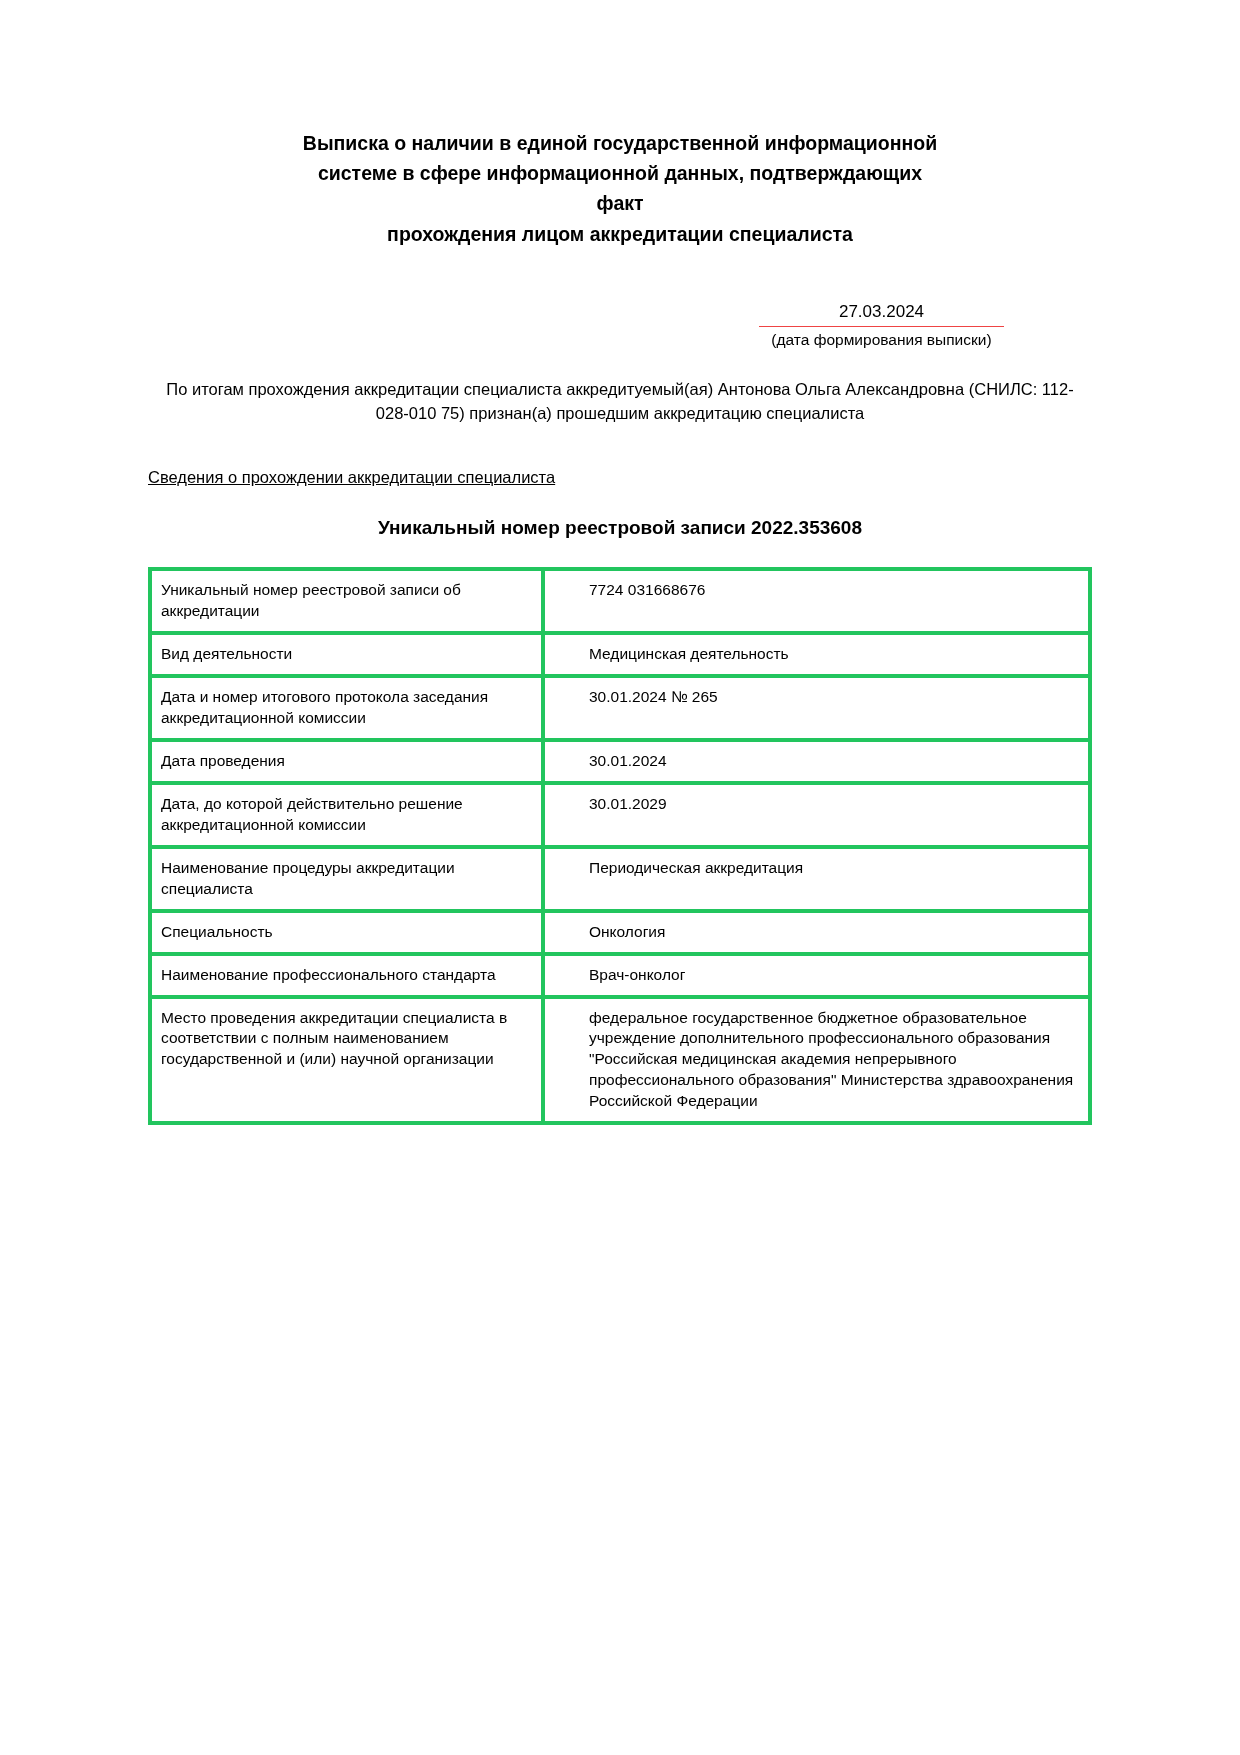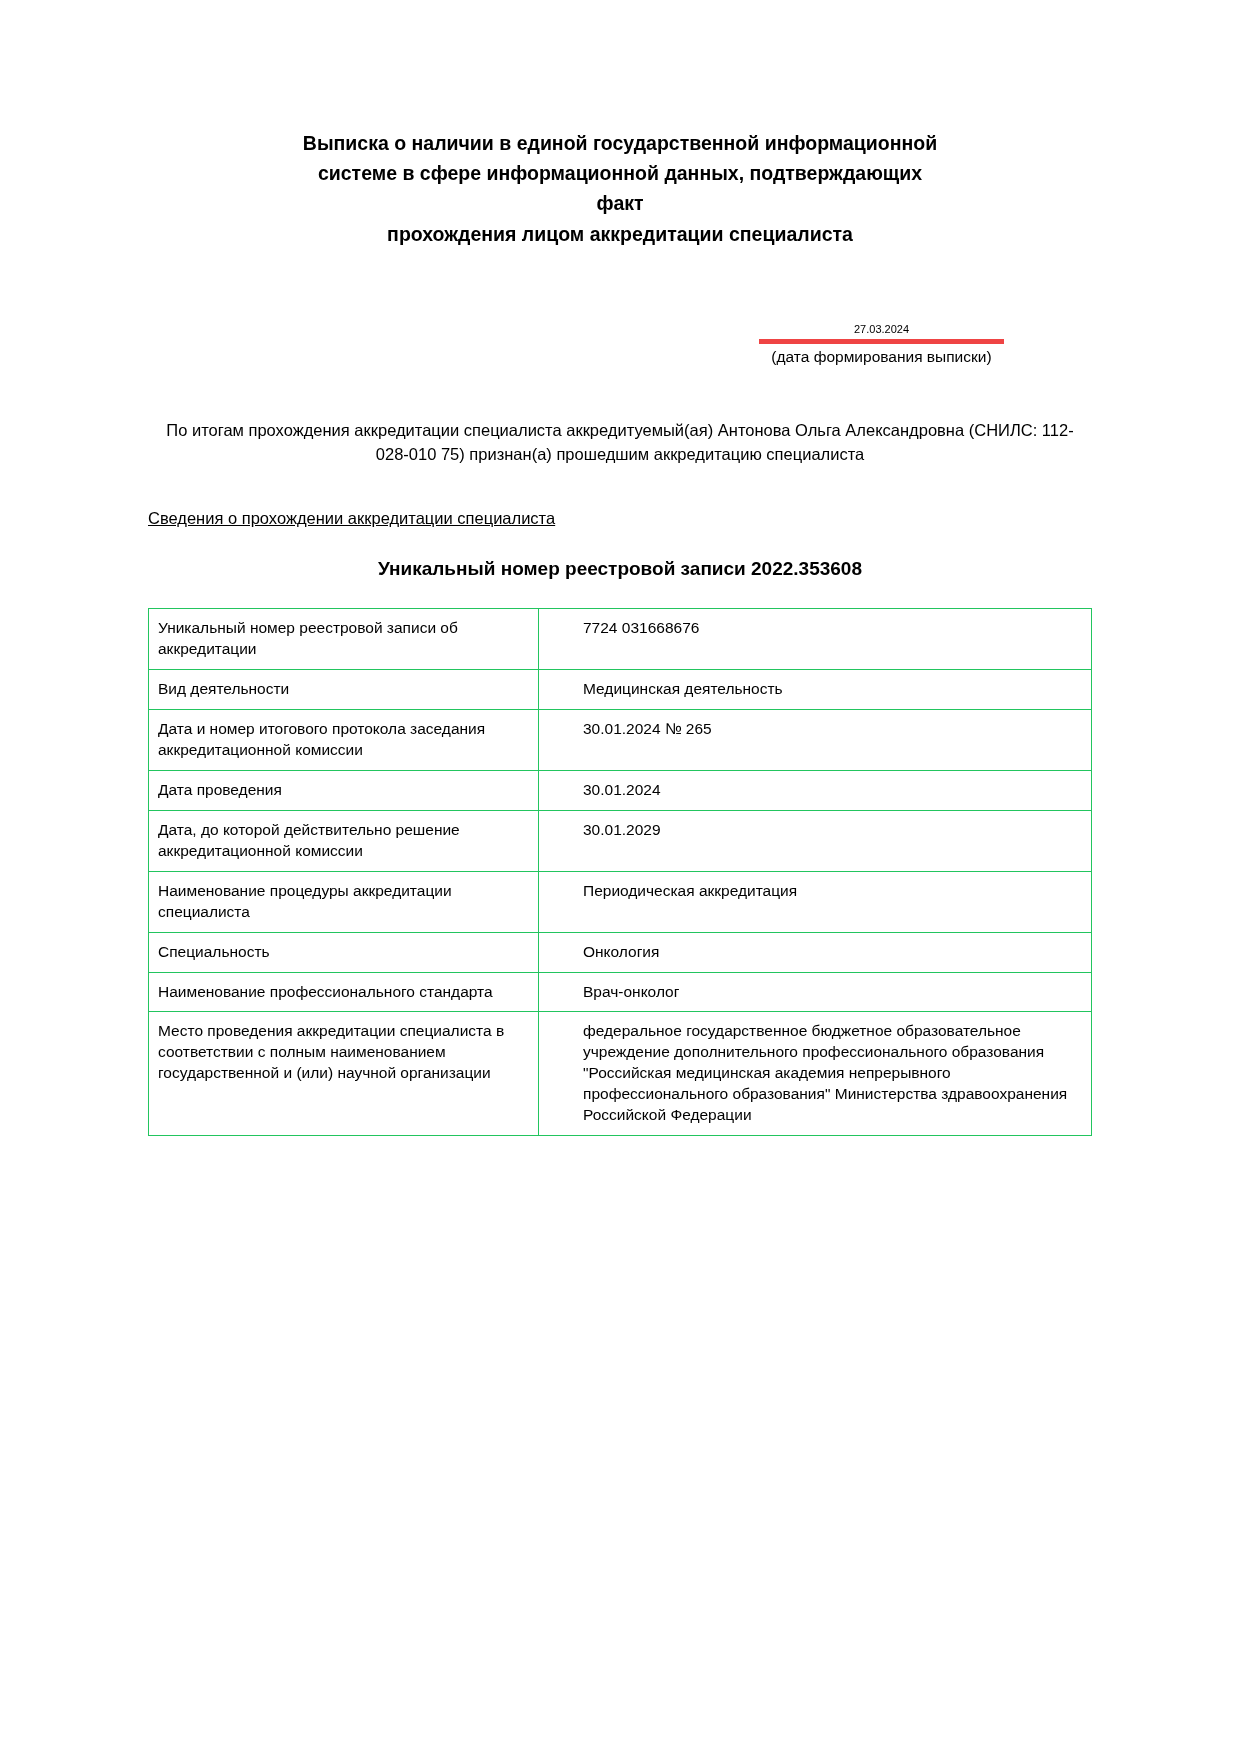--- a/index.html
+++ b/index.html
@@ -34,37 +34,36 @@
   .date-block {
     margin-top: 52px;
     width: 100%;
     display: flex;
     flex-direction: column;
     align-items: flex-end;
     padding-right: 88px;
     box-sizing: border-box;
   }
   .date-value {
-    font-size: 11px;
+    font-size: 17px;
     text-align: center;
     width: 245px;
-    border-bottom: 5px solid #ef4444;
+    border-bottom: 1px solid #ef4444;
     padding-bottom: 2px;
     line-height: 1.35;
-    margin-top: 21px;
   }
   .date-caption {
     font-size: 15.5px;
     text-align: center;
     width: 245px;
     padding-top: 3px;
     line-height: 1.3;
   }
   .intro {
-    margin-top: 52px;
+    margin-top: 28px;
     font-size: 16.5px;
     line-height: 1.45;
     text-align: center;
     padding: 0 6px;
   }
   .section-heading {
     margin-top: 40px;
     font-size: 16.5px;
     text-decoration: underline;
     line-height: 1.4;
@@ -76,21 +75,21 @@
     font-weight: bold;
     line-height: 1.4;
   }
   table.info {
     margin-top: 26px;
     width: 100%;
     border-collapse: collapse;
     table-layout: fixed;
   }
   table.info td {
-    border: 1px solid #22c55e;
+    border: 4px solid #22c55e;
     font-size: 15.5px;
     line-height: 1.35;
     padding: 9px 10px 9px 9px;
     vertical-align: top;
   }
   table.info td.label {
     width: 370px;
   }
   table.info td.value {
     width: auto;

